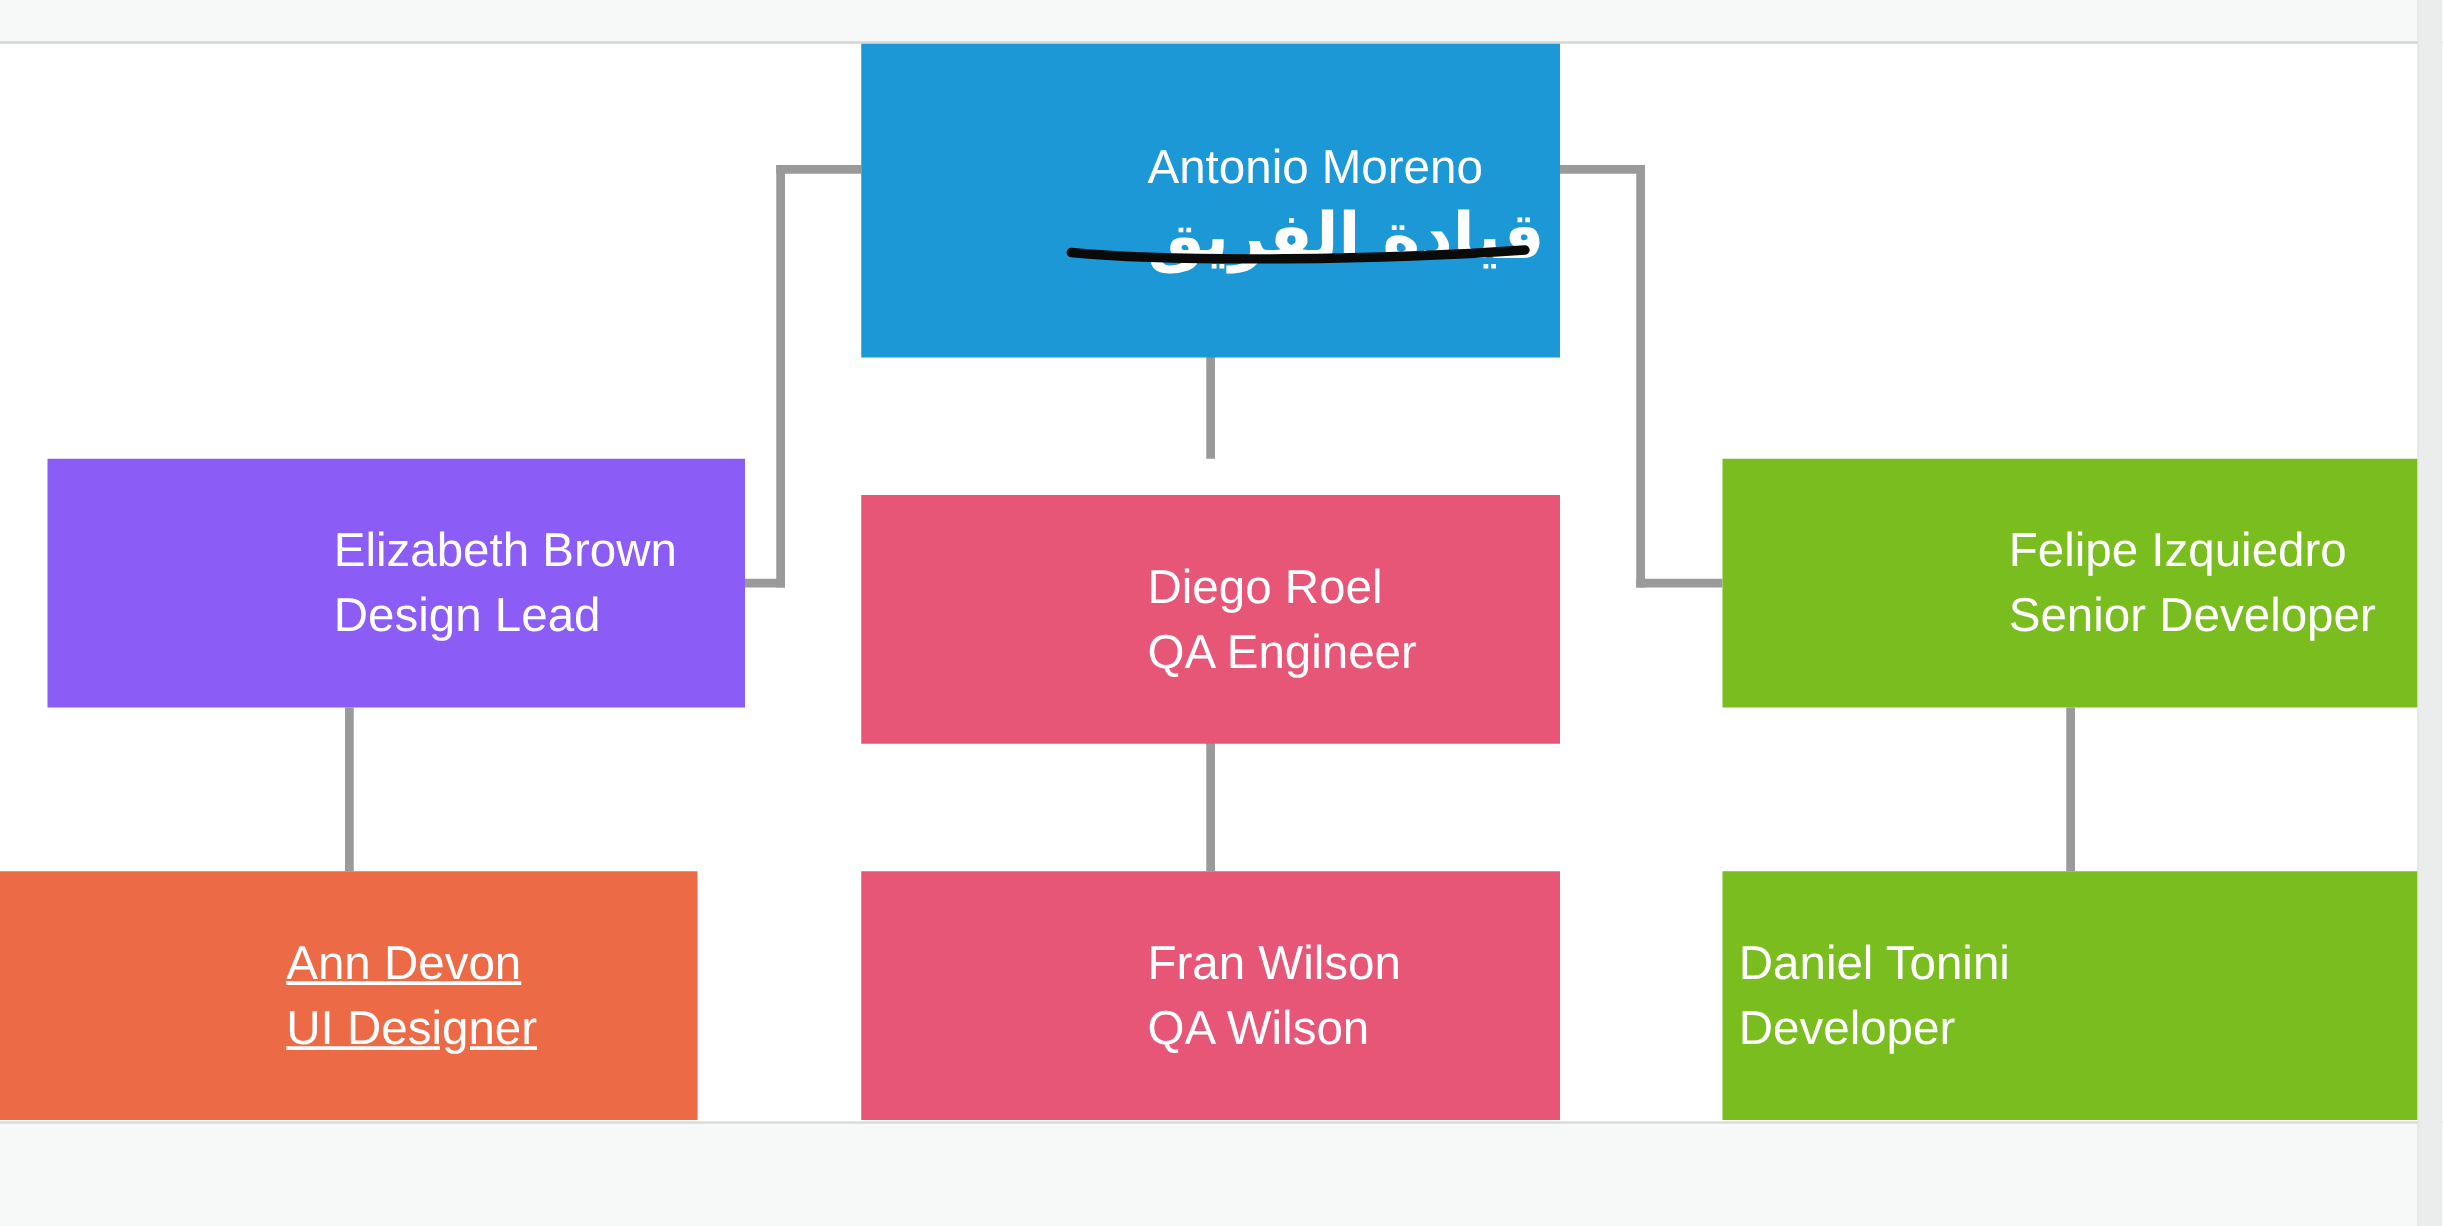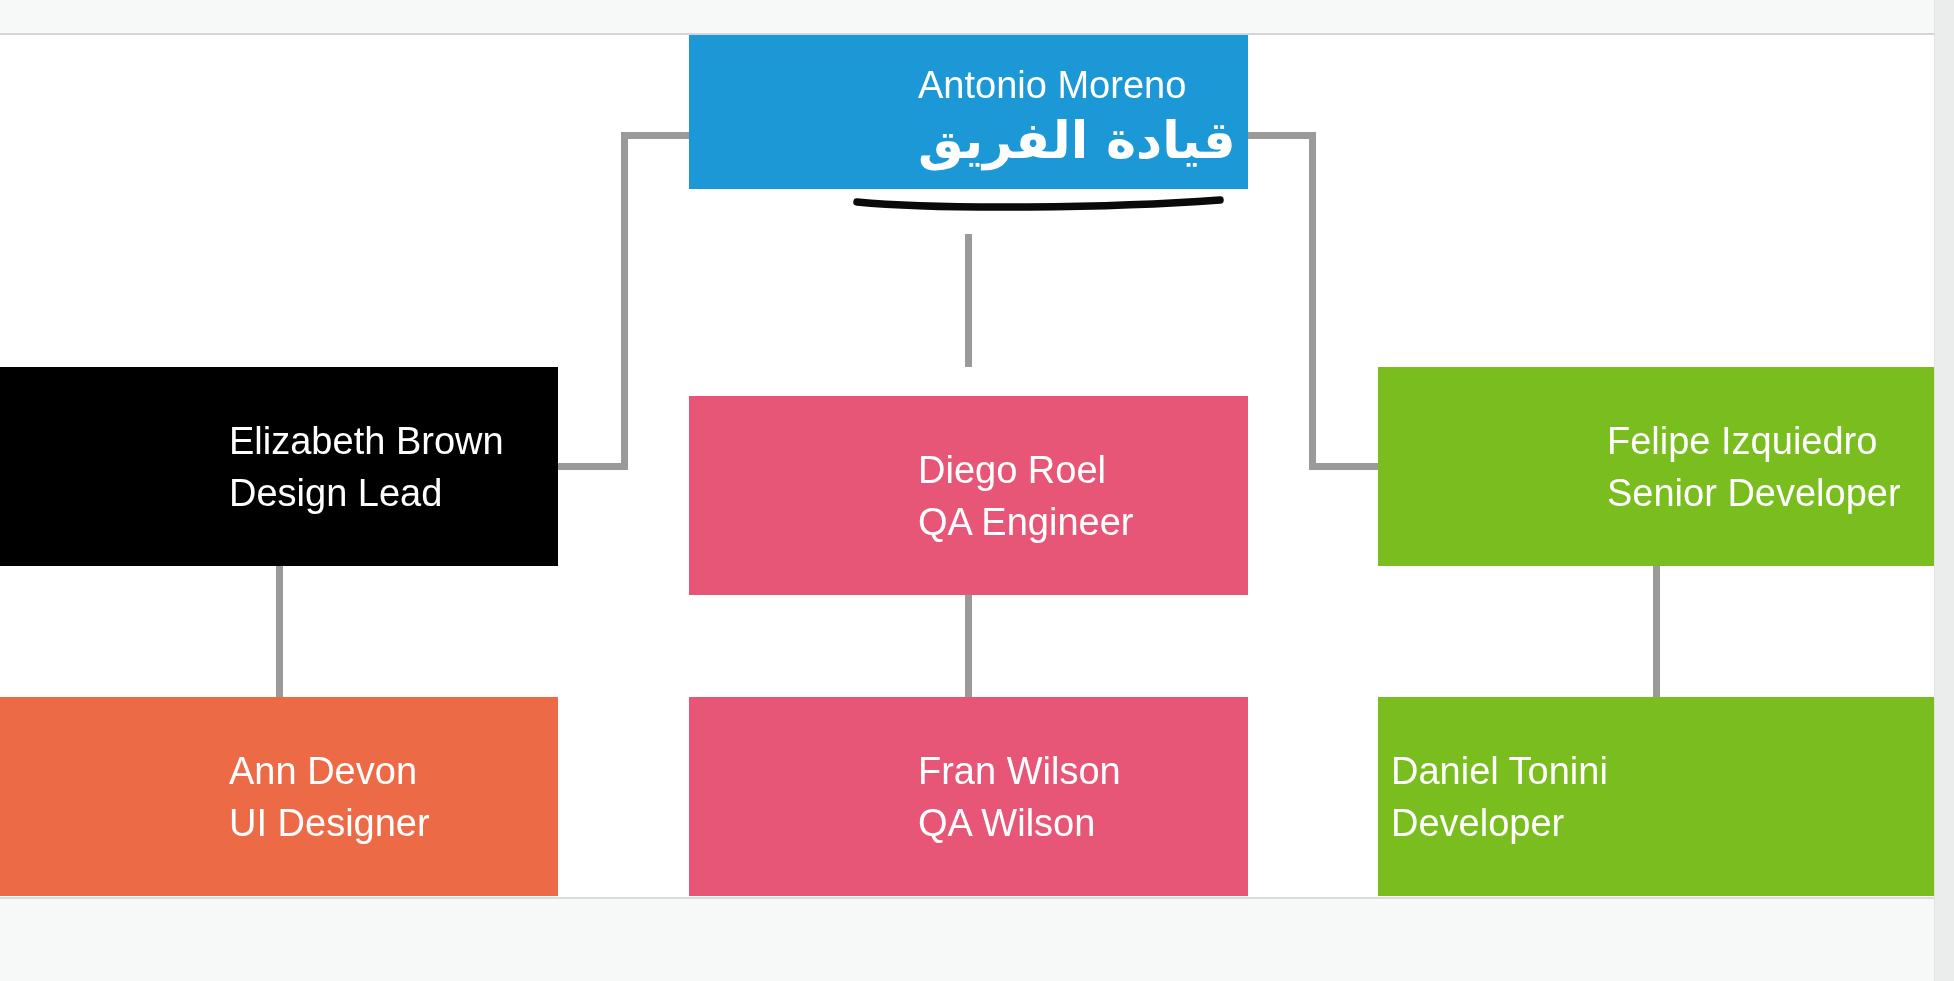--- a/index.html
+++ b/index.html
@@ -44,25 +44,25 @@
   .node {
     position: absolute;
     display: flex; flex-direction: column; justify-content: center;
     align-items: flex-start;
     padding-left: 229px; box-sizing: border-box;
     color: #ffffff;
     font-size: 38px; line-height: 52px;
     white-space: nowrap;
   }
   .node .line { display: block; }
-  .n0 { left: 689px;  top: 35px;  width: 559px; height: 154px; padding-top: 6px; }
+  .n0 { left: 689px;  top: 35px;  width: 559px; height: 251px; padding-top: 6px; }
   .n1 { left: 0px;    top: 367px; width: 558px; height: 199px; }
   .n2 { left: 689px;  top: 367px; width: 559px; height: 199px; }
   .n3 { left: 1378px; top: 367px; width: 557px; height: 199px; }
-  .n4 { left: 0px;    top: 697px; width: 558px; height: 199px; }
+  .n4 { left: 0px;    top: 697px; width: 558px; height: 199px; text-decoration: underline; }
   .n5 { left: 689px;  top: 697px; width: 559px; height: 199px; }
   .n6 { left: 1378px; top: 697px; width: 557px; height: 199px; }
   .n0 .sub-ar { font-size: 51px; line-height: 60px; font-family: "DejaVu Sans", sans-serif; font-weight: bold; }
 
   
   .annotation-svg { position: absolute; left: 830px; top: 183px; width: 420px; height: 40px; }
 </style>
 </head>
 <body>
 
@@ -81,21 +81,21 @@
     <div class="seg c-root-diego" style="background-color: rgb(154, 154, 154);"></div>
     <div class="seg c-eliz-ann" style="background-color: rgb(154, 154, 154);"></div>
     <div class="seg c-diego-fran" style="background-color: rgb(154, 154, 154);"></div>
     <div class="seg c-felipe-daniel" style="background-color: rgb(154, 154, 154);"></div>
 
     <div class="node n0" style="background-color: rgb(27, 152, 213);">
       <span class="line name">Antonio Moreno</span>
       <span class="line sub-ar" dir="auto">قيادة الفريق</span>
     </div>
 
-    <div class="node n1" style="background-color: #000000;">
+    <div class="node n1" style="background-color: #8b5cf6; margin-left: 38px;">
       <span class="line name">Elizabeth Brown</span>
       <span class="line sub">Design Lead</span>
     </div>
 
     <div class="node n2" style="background-color: rgb(232, 86, 119); margin-top: 29px;">
       <span class="line name">Diego Roel</span>
       <span class="line sub">QA Engineer</span>
     </div>
 
     <div class="node n3" style="background-color: rgb(122, 189, 31);">

